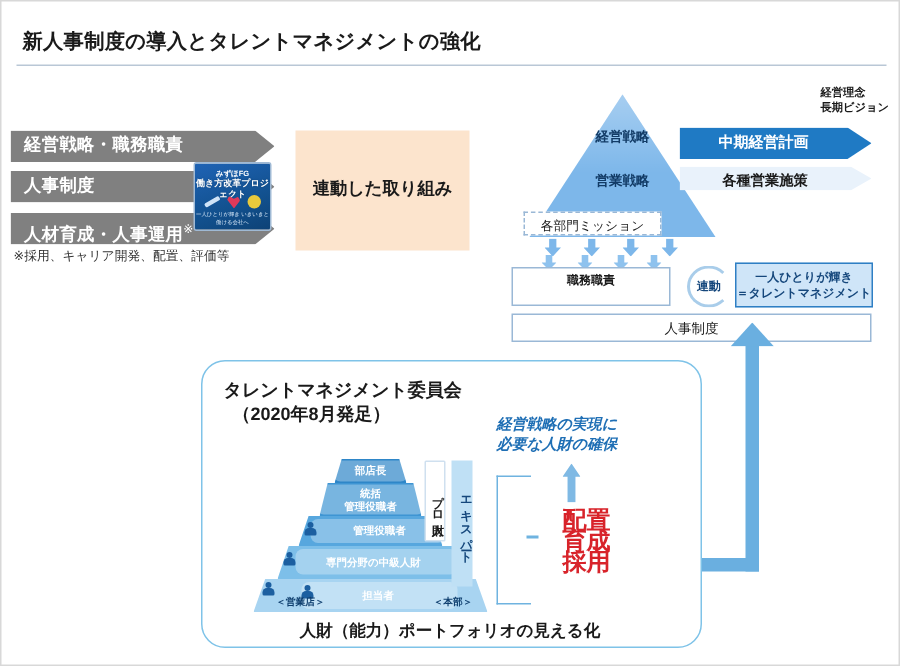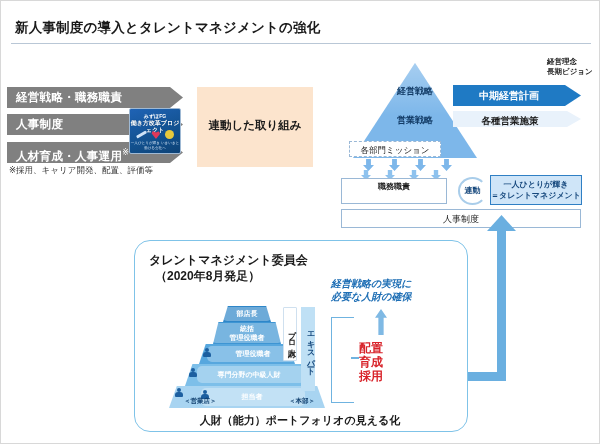--- a/index.html
+++ b/index.html
@@ -276,22 +276,22 @@
   
   #secure{
     position:absolute;left:330px;top:276px;width:112px;
     font-size:10px;font-weight:bold;color:#1f6fb5;line-height:13px;font-style:italic;
   }
   #up-arrow-small{
     position:absolute;left:374px;top:308px;width:12px;height:26px;background:#7fb9e4;
     clip-path:polygon(50% 0,100% 34%,72% 34%,72% 100%,28% 100%,28% 34%,0 34%);
   }
   #haichi{
-    position:absolute;left:358px;top:340px;width:48px;text-align:left;
-    font-size:12px;font-weight:bold;color:#d8232a;line-height:14px;
+    position:absolute;left:358px;top:340px;width:48px;text-align:right;
+    font-size:16px;font-weight:bold;color:#d8232a;line-height:14px;
   }
   #brace{
     position:absolute;left:330px;top:316px;width:22px;height:84px;
     border-left:1.5px solid #6fb3e0;border-top:1.5px solid #6fb3e0;
     border-bottom:1.5px solid #6fb3e0;border-radius:0 0 0 0;
     border-right:none;
   }
   #brace-tick{
     position:absolute;left:350px;top:356px;width:8px;height:1.5px;background:#6fb3e0;
   }

